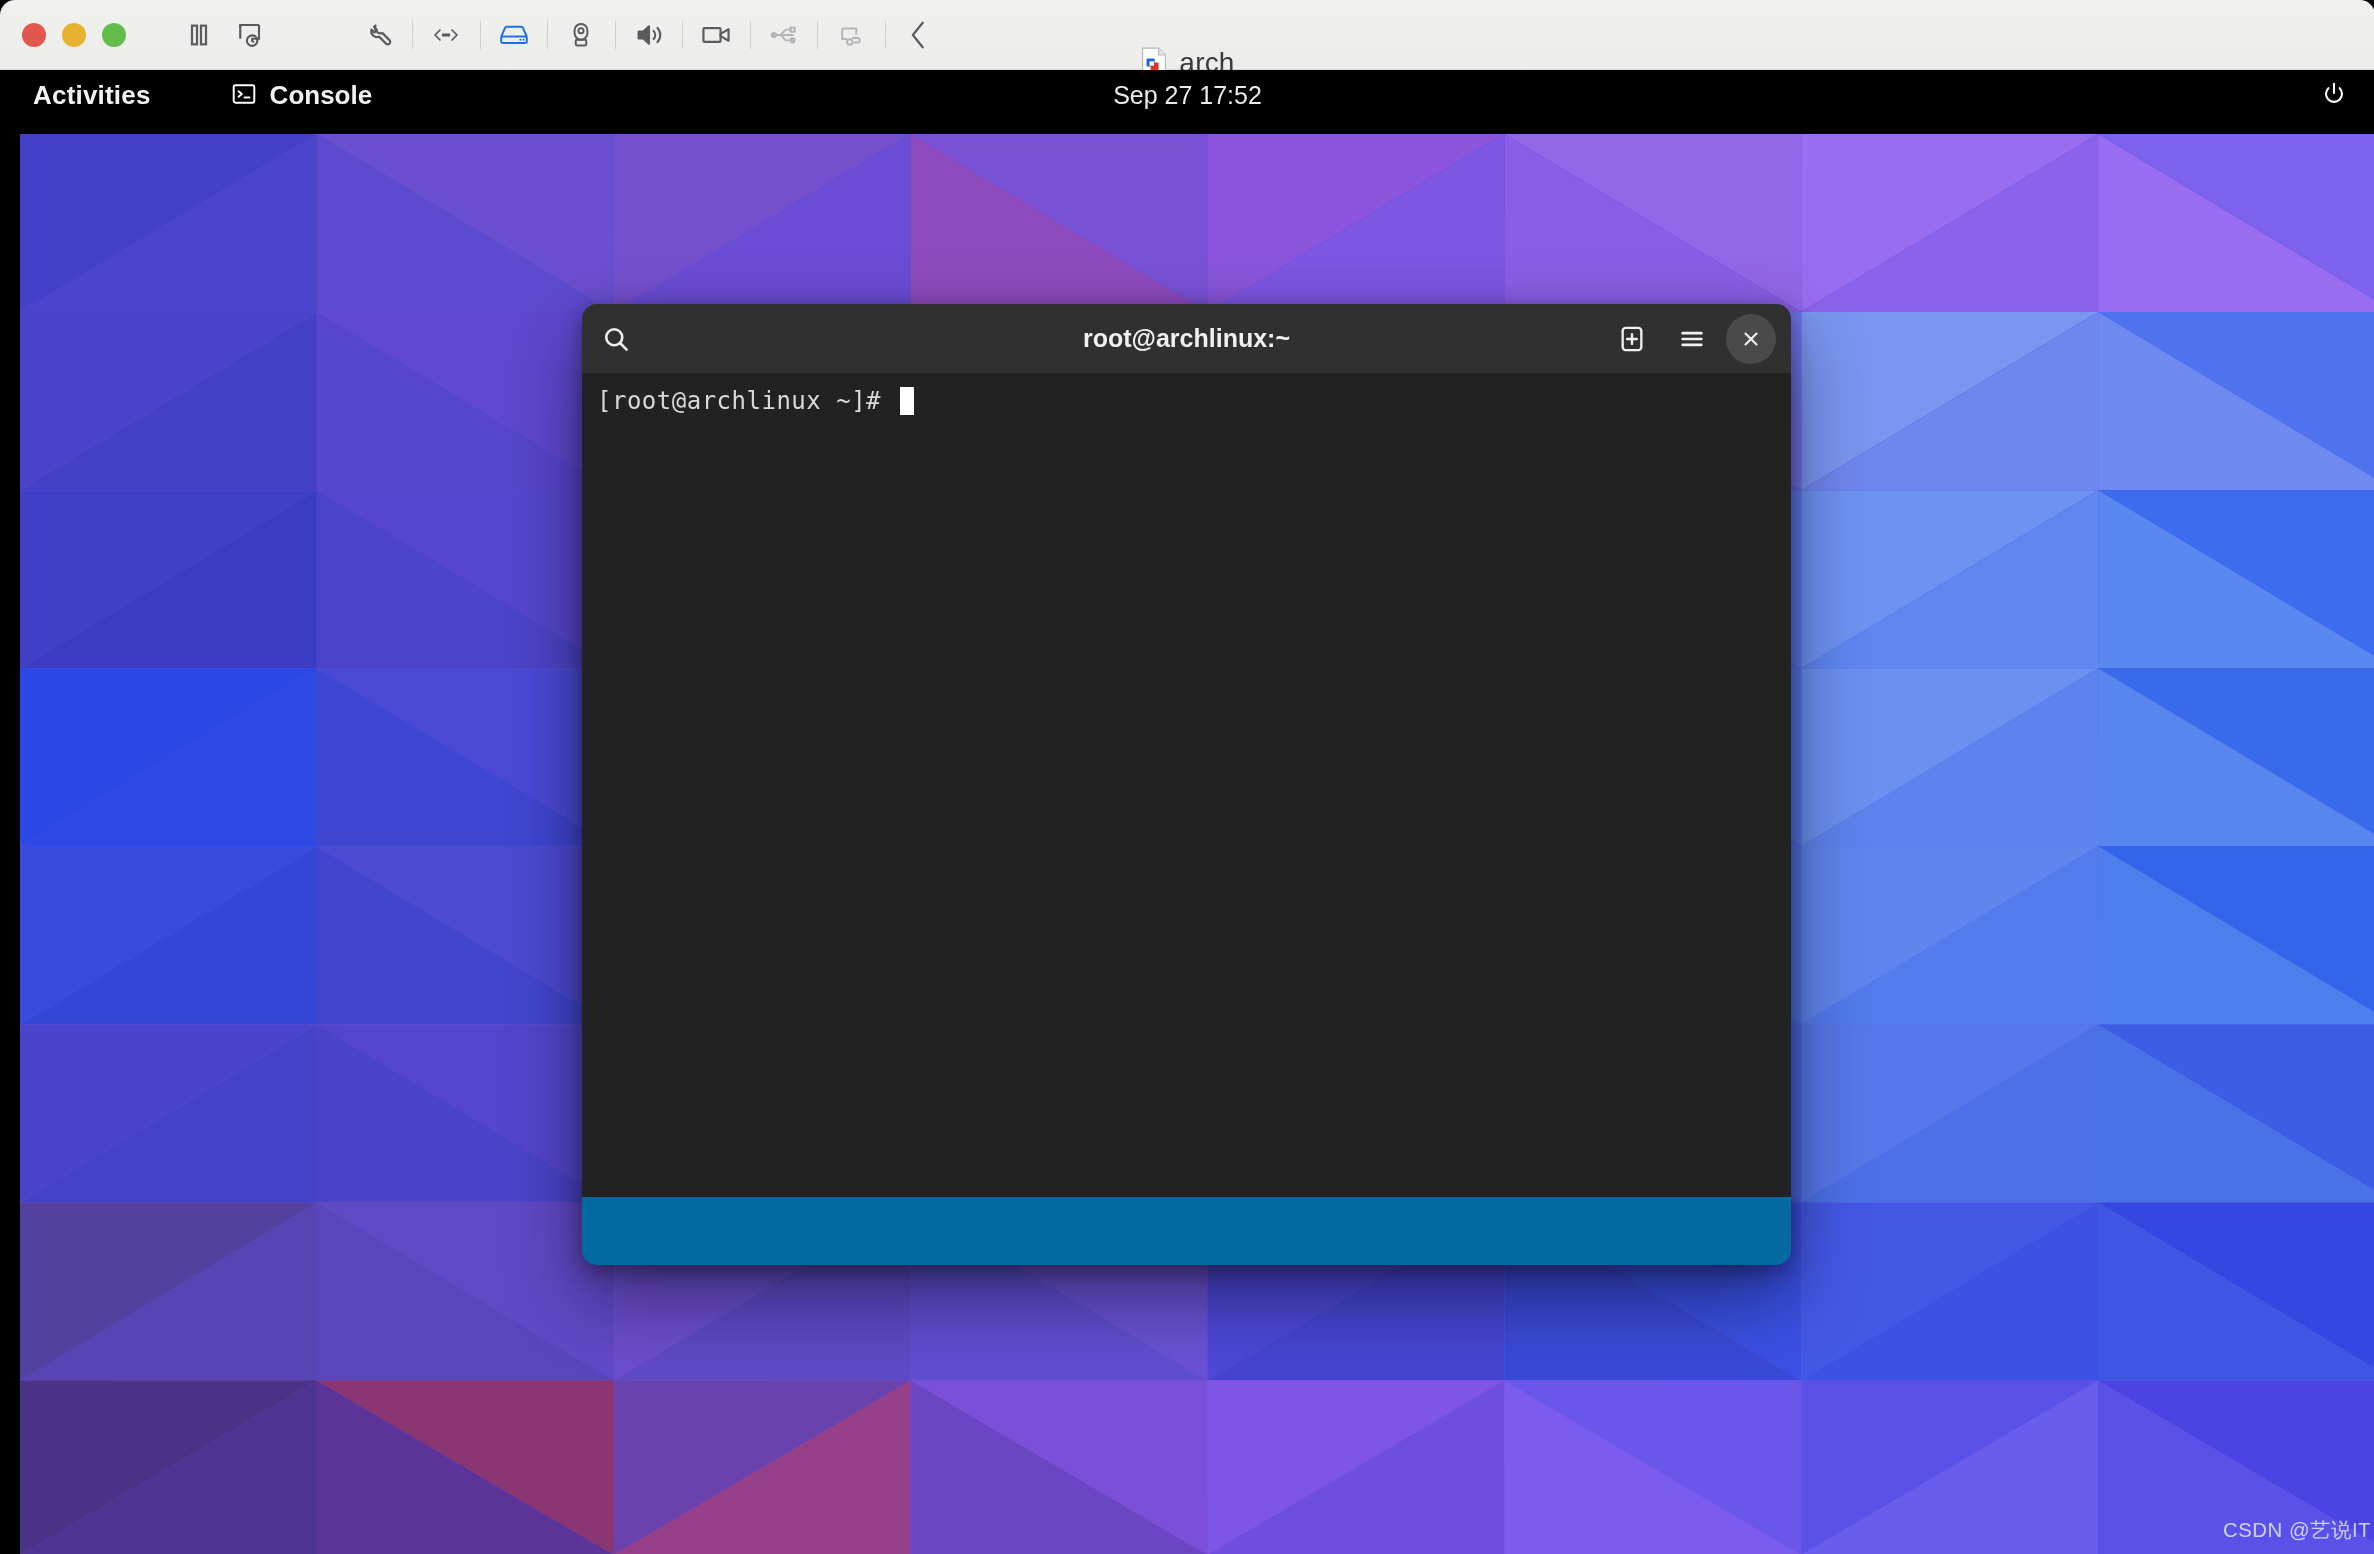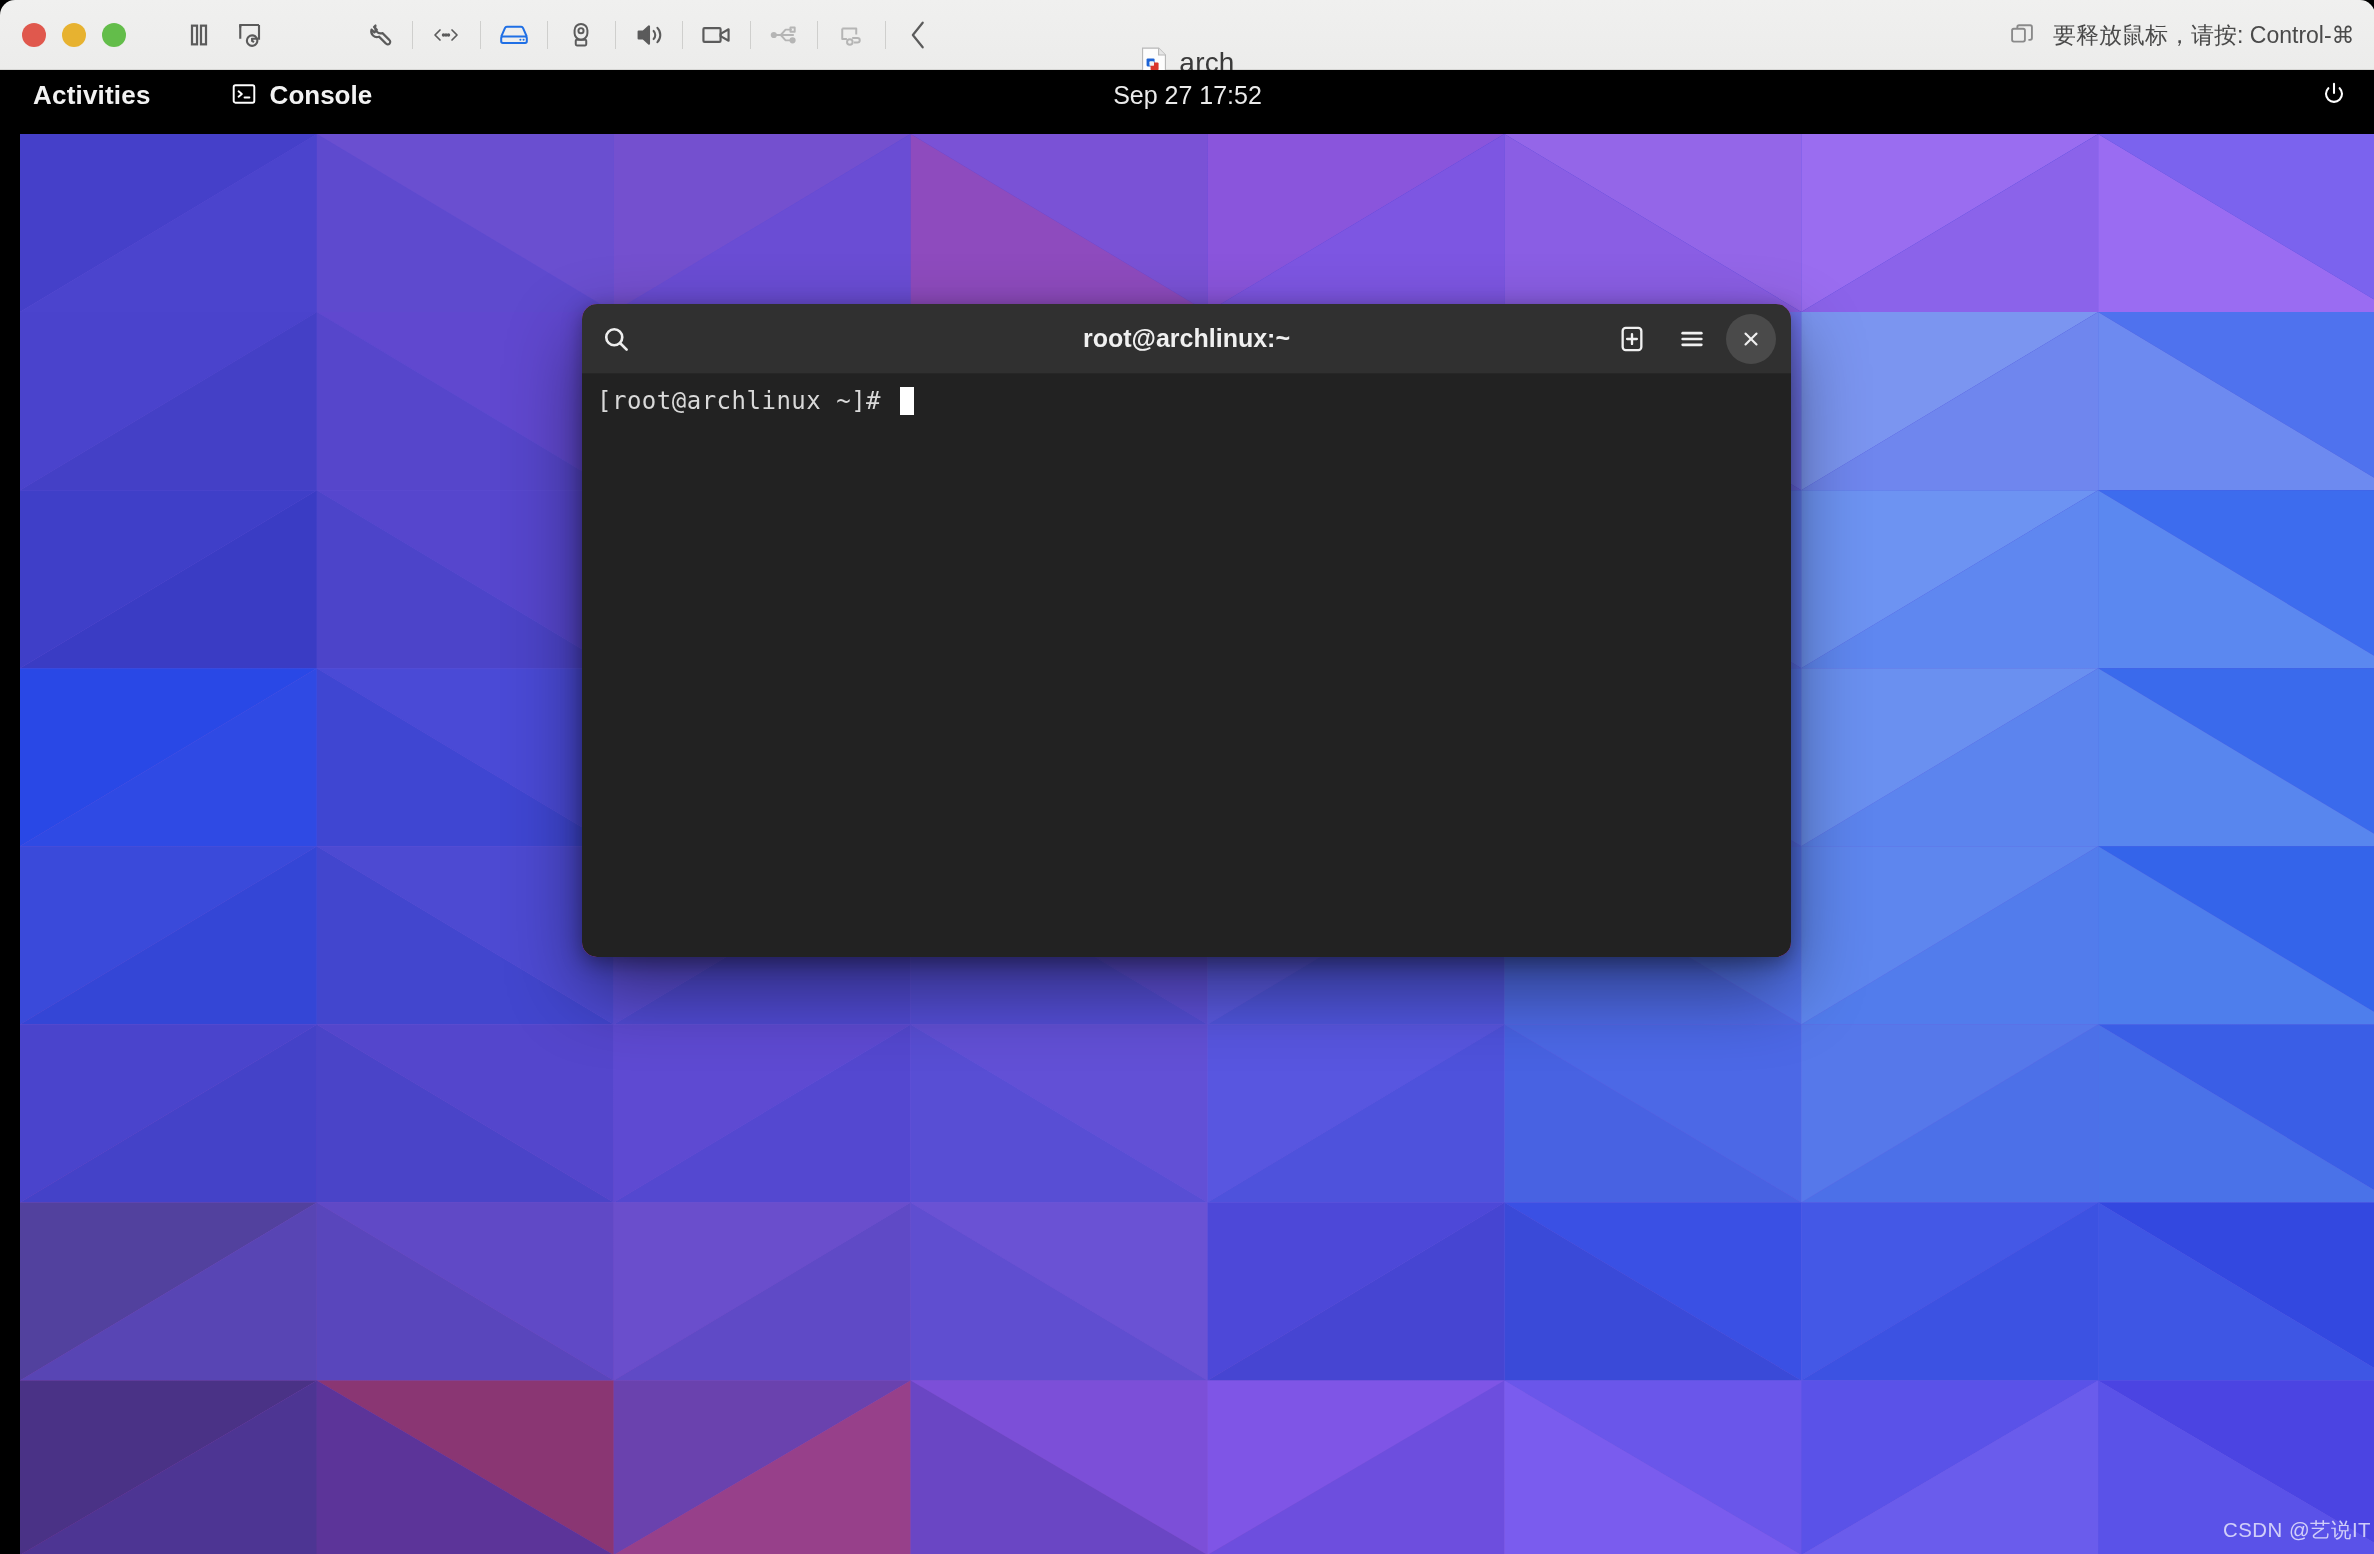--- a/index.html
+++ b/index.html
@@ -88,25 +88,25 @@
   }
   #poly { position:absolute; inset:0; width:100%; height:100%; display:block; }
   #watermark {
     position:absolute; right:24px; bottom:11px;
     font-size:20.4px; color:rgba(255,255,255,.72);
     letter-spacing:0.5px;
   }
 
   
   #terminal {
-    position:absolute; left:582px; top:304px; width:1209px; height:653px;
+    position:absolute; left:582px; top:304px; width:1209px; height:961px;
     border-radius:15px;
     box-shadow:0 32px 74px rgba(0,0,0,.45), 0 5.6px 20.4px rgba(0,0,0,.35);
     overflow:hidden;
-    background:#d946ef;
+    background:#0369a1;
   }
   #term-header {
     height:70px; background:#303030;
     display:flex; align-items:center; position:relative;
     border-bottom:0.9px solid #262626;
   }
   #term-search { width:67px; display:flex; align-items:center; justify-content:center; color:#eee; }
   #term-title {
     position:absolute; left:0; right:0; text-align:center;
     font-size:25px; font-weight:bold; color:#f0f0f0;
@@ -246,29 +246,20 @@
         <path d="M2 1h14l6 6v20H2z" fill="#fdfdfd" stroke="#b8b8b8" stroke-width="1"></path>
         <path d="M16 1v6h6" fill="#e6e6e6" stroke="#b8b8b8" stroke-width="1"></path>
         <rect x="5.5" y="10" width="7" height="7" rx="1" fill="#1c63d6"></rect>
         <rect x="9" y="13.5" width="7" height="7" rx="1" fill="#d9352a"></rect>
         <rect x="8" y="12.5" width="4" height="4" rx="0.8" fill="#f3f3f3"></rect>
       </svg>
     </span>
     <span class="title-text">arch</span>
   </div>
 
-  <div id="vm-right">
-    <span>
-      <svg width="28" height="28" viewBox="0 0 24 24" fill="none" stroke="#8a8a8a" stroke-width="1.6" stroke-linejoin="round">
-        <rect x="3.5" y="7.5" width="11" height="11" rx="1.5"></rect>
-        <path d="M8 7.5V6a1.5 1.5 0 0 1 1.5-1.5H19A1.5 1.5 0 0 1 20.5 6v9.5A1.5 1.5 0 0 1 19 17h-1.5"></path>
-      </svg>
-    </span>
-    <span class="hint">要释放鼠标，请按: Control-⌘</span>
-  </div>
 </div>
 
 <div id="gnome-bar">
   <div id="activities">Activities</div>
 
   <div id="app-entry">
     <span>
       <svg width="26" height="26" viewBox="0 0 24 24" fill="none" stroke="#ffffff" stroke-width="1.8" stroke-linecap="round" stroke-linejoin="round">
         <rect x="2.5" y="4" width="19" height="16" rx="1.6"></rect>
         <polyline points="7,9.5 10,12 7,14.5"></polyline>

